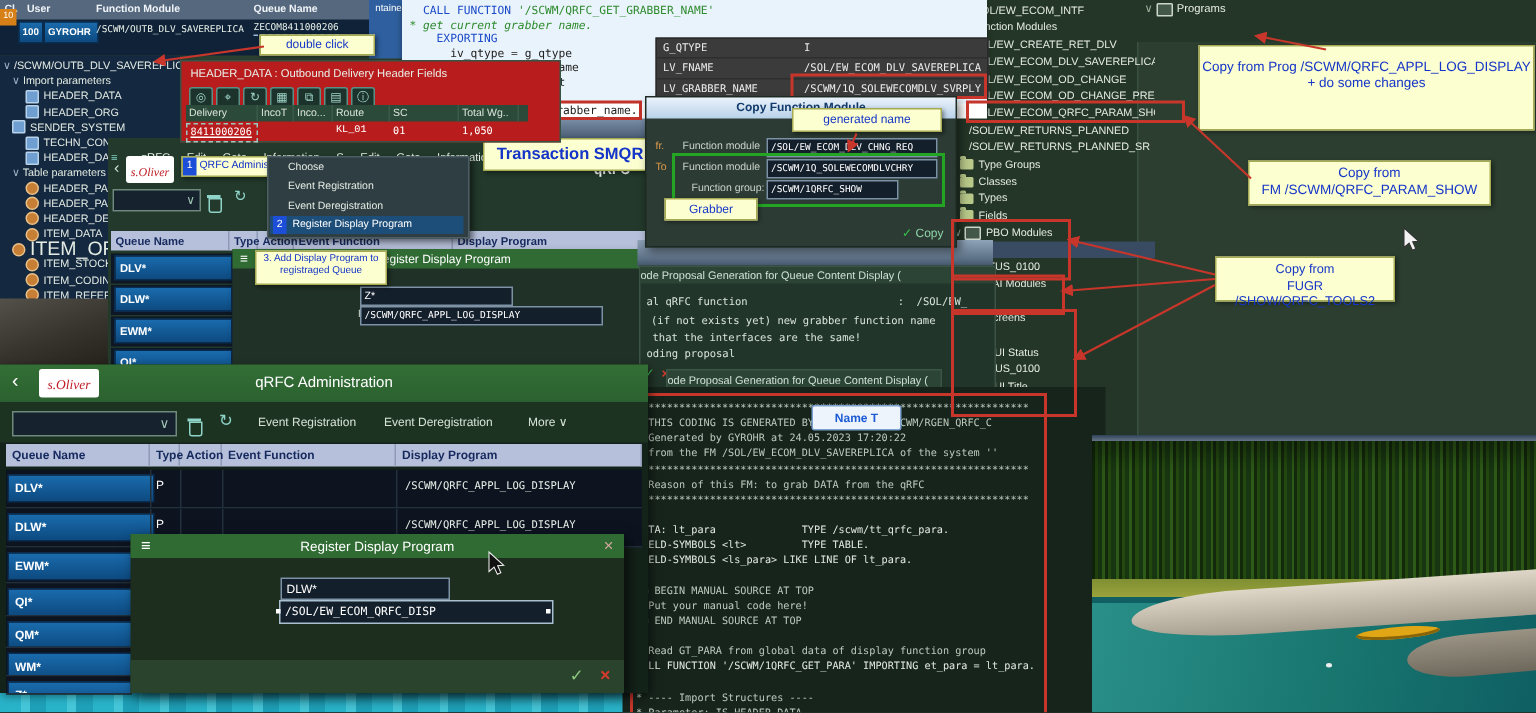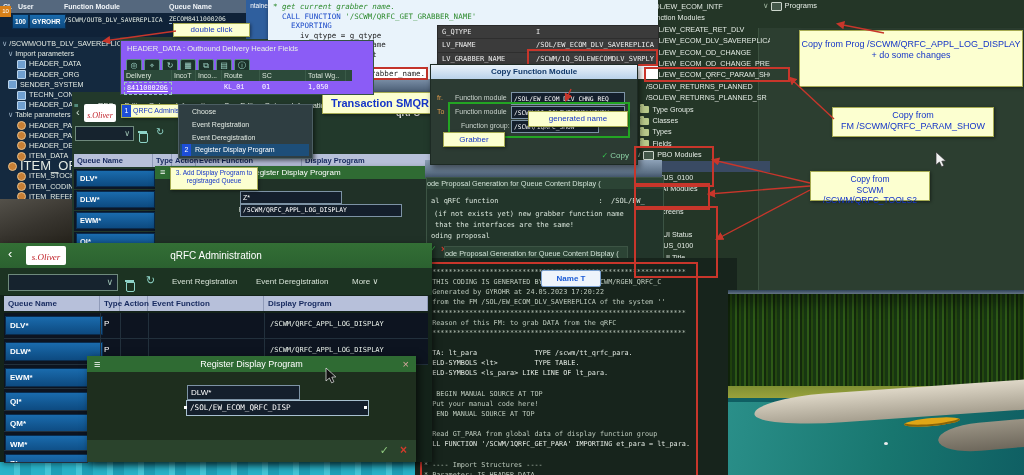--- a/index.html
+++ b/index.html
@@ -189,22 +189,22 @@
   <div class="abs note" style="left:170px;top:167px;width:86px;height:20px;font-size:6.6px;padding-top:1px;">
     <div>3. Add Display Program to</div>
       <div>registraged Queue</div>
   </div>
 
   <div class="abs" style="left:268px;top:73px;width:192px;height:20px;background:linear-gradient(180deg,#93a7bc,#647890 60%,#45586e);"></div>
   <div class="abs" style="left:425px;top:160px;width:237px;height:18px;background:linear-gradient(180deg,#8ea2b8,#5d7186 70%,#3e5066);"></div>
 
   <div class="abs" style="left:268px;top:0;width:390px;height:73px;background:#e9f3fb;box-shadow:0 2px 4px rgba(0,0,0,.4);">
     <div id="abap-lines" class="mono" style="padding:2px 0 0 5px;">
+        <div class="codeline">  <span class="kw">CALL FUNCTION</span> <span class="str">'/SCWM/QRFC_GET_GRABBER_NAME'</span></div>
         <div class="codeline"><span class="cmt">* get current grabber name.</span></div>
-        <div class="codeline">  <span class="kw">CALL FUNCTION</span> <span class="str">'/SCWM/QRFC_GET_GRABBER_NAME'</span></div>
         <div class="codeline">    <span class="kw">EXPORTING</span></div>
         <div class="codeline">      iv_qtype = g_qtype</div>
         <div class="codeline">      iv_fname = lv_fname</div>
         <div class="codeline">      iv_dest  = p_dest</div>
         <div class="codeline">    <span class="kw">IMPORTING</span></div>
         <div class="codeline" style="background: rgb(255, 255, 255);">      ev_fname = <span class="tok">lv_grabber_name.</span></div>
       </div>
   </div>
   <div class="abs" style="left:437px;top:25px;width:220px;height:38px;background:#3b3b3b;border:1px solid #2a2a2a;">
     <div id="dbg-rows">
@@ -236,21 +236,21 @@
     <div class="abs" style="left:24px;top:43px;color:#c9d2cc;font-size:7px;">Function module</div>
     <div class="abs inputbox mono" style="left:80px;top:41px;width:110px;height:11px;font-size:6.3px;line-height:11px;padding-left:2px;">/SCWM/1Q_SOLEWECOMDLVCHRY</div>
     <div class="abs" style="left:30px;top:57px;color:#c9d2cc;font-size:7px;">Function group:</div>
     <div class="abs inputbox mono" style="left:80px;top:55px;width:84px;height:11px;font-size:6.3px;line-height:11px;padding-left:2px;">/SCWM/1QRFC_SHOW</div>
     <div class="abs" style="right:8px;bottom:4px;font-size:8px;">
       <span style="color:#35c24d;">✓</span>
       <span style="color:#8fd4a8;">Copy</span>
     </div>
   </div>
   <div class="greenbox" style="left:448px;top:102px;width:178px;height:32px;"></div>
-  <div class="abs note" style="left:528px;top:72px;width:98px;height:14px;font-size:8px;line-height:14px;margin-top:39px;">generated name</div>
+  <div class="abs note" style="left:528px;top:72px;width:98px;height:14px;font-size:8px;line-height:14px;">generated name</div>
   <div class="abs note" style="left:443px;top:132px;width:60px;height:13px;font-size:8px;line-height:13px;">Grabber</div>
 
   <div class="abs" style="left:426px;top:177px;width:236px;height:81px;background:#22352a;border:1px solid #3c5444;">
     <div class="abs" style="left:0;top:0;width:236px;height:11px;background:#2c4435;color:#cfe0d5;font-size:7.3px;line-height:11px;white-space:nowrap;overflow:hidden;">ode Proposal Generation for Queue Content Display (</div>
     <div class="abs mono" style="left:4px;top:19px;color:#d8e4da;font-size:7px;white-space:pre;"><span>al qRFC function</span><span style="display:inline-block;width:100px;"></span><span>:  /SOL/EW_</span></div>
     <div class="abs mono" style="left:7px;top:32px;color:#d8e4da;font-size:7px;">(if not exists yet) new grabber function name</div>
     <div class="abs mono" style="left:8px;top:43px;color:#d8e4da;font-size:7px;">that the interfaces are the same!</div>
     <div class="abs mono" style="left:4px;top:54px;color:#d8e4da;font-size:7px;">oding proposal</div>
     <div class="abs" style="left:2px;top:66px;color:#3ec152;font-size:9px;">✓</div>
     <div class="abs" style="left:14px;top:66px;color:#d2392c;font-size:9px;font-weight:bold;">×</div>
@@ -367,21 +367,21 @@
     <div class="abs" style="left:53px;top:46px;width:102px;text-align:right;color:#cfd6cf;font-size:8px;">Program Name:</div>
     <div class="abs inputbox mono" style="left:99px;top:44px;width:178px;height:14px;font-size:7.6px;line-height:14px;padding-left:3px;border-color:#a8c0d0;">/SOL/EW_ECOM_QRFC_DISP</div>
     <div class="abs" style="left:97px;top:50px;width:3px;height:3px;background:#fff;"></div>
     <div class="abs" style="left:277px;top:50px;width:3px;height:3px;background:#fff;"></div>
     <div class="abs" style="left:0;top:84px;width:329px;height:22px;background:#2a432c;">
       <span class="abs" style="right:27px;top:4px;color:#8fc97f;font-size:11px;">✓</span>
       <span class="abs" style="right:9px;top:3px;color:#d23b2b;font-size:12px;font-weight:bold;">×</span>
     </div>
   </div>
 
-  <div class="abs" style="left:120px;top:40px;width:252px;height:53px;background:#8b5cf6;border:1px solid #355444;">
+  <div class="abs" style="left:120px;top:40px;width:252px;height:53px;background:#b91c1c;border:1px solid #355444;">
     <div class="abs" style="left:6px;top:3px;color:#e8efe8;font-size:7.5px;">HEADER_DATA : Outbound Delivery Header Fields</div>
     <div id="hp-icons" class="abs" style="left:5px;top:13px;"><span class="hbtn">◎</span><span class="hbtn">⌖</span><span class="hbtn">↻</span><span class="hbtn">▦</span><span class="hbtn">⧉</span><span class="hbtn">▤</span><span class="hbtn">ⓘ</span></div>
     <div id="hp-cols" class="abs" style="left:3px;top:29px;width:228px;height:11px;background:#2c4a3a;color:#d8e4d8;font-size:7px;line-height:11px;display:grid;grid-template-columns:48px 24px 26px 38px 46px 40px;">
         <span style="padding-left: 2px; border-right: 1px solid rgb(58, 90, 72);">Delivery</span>
         <span style="padding-left: 2px; border-right: 1px solid rgb(58, 90, 72);">IncoT</span>
         <span style="padding-left: 2px; border-right: 1px solid rgb(58, 90, 72);">Inco...</span>
         <span style="padding-left: 2px; border-right: 1px solid rgb(58, 90, 72);">Route</span>
         <span style="padding-left: 2px; border-right: 1px solid rgb(58, 90, 72);">SC</span>
         <span style="padding-left: 2px; border-right: 1px solid rgb(58, 90, 72);">Total Wg..</span>
       </div>
@@ -405,21 +405,21 @@
   <div class="abs note" style="left:799px;top:30px;width:222px;height:47px;font-size:9px;padding-top:8px;">
     <div>Copy from Prog /SCWM/QRFC_APPL_LOG_DISPLAY</div>
       <div>+ do some changes</div>
   </div>
   <div class="abs note" style="left:832px;top:107px;width:160px;height:26px;font-size:9px;padding-top:2px;">
     <div>Copy from</div>
       <div>FM /SCWM/QRFC_PARAM_SHOW</div>
   </div>
   <div class="abs note" style="left:810px;top:171px;width:118px;height:26px;font-size:8.5px;padding-top:2px;">
     <div>Copy from</div>
-      <div>SCWM /SCWM/QRFC_TOOLS2</div>
+      <div>FUGR /SHOW/QRFC_TOOLS2</div>
   </div>
 
   <svg class="abs" width="1024" height="475" style="left:0;top:0;pointer-events:none;">
     <defs>
       <marker id="ah" markerWidth="6" markerHeight="6" refX="4.5" refY="3" orient="auto">
         <path d="M0,0 L6,3 L0,6 Z" fill="#c8362b"></path>
       </marker>
     </defs>
     <line x1="176" y1="31" x2="104" y2="41" stroke="#c8362b" stroke-width="1.4" marker-end="url(#ah)"></line>
     <line x1="571" y1="89" x2="566" y2="100" stroke="#c8362b" stroke-width="1.4" marker-end="url(#ah)"></line>

